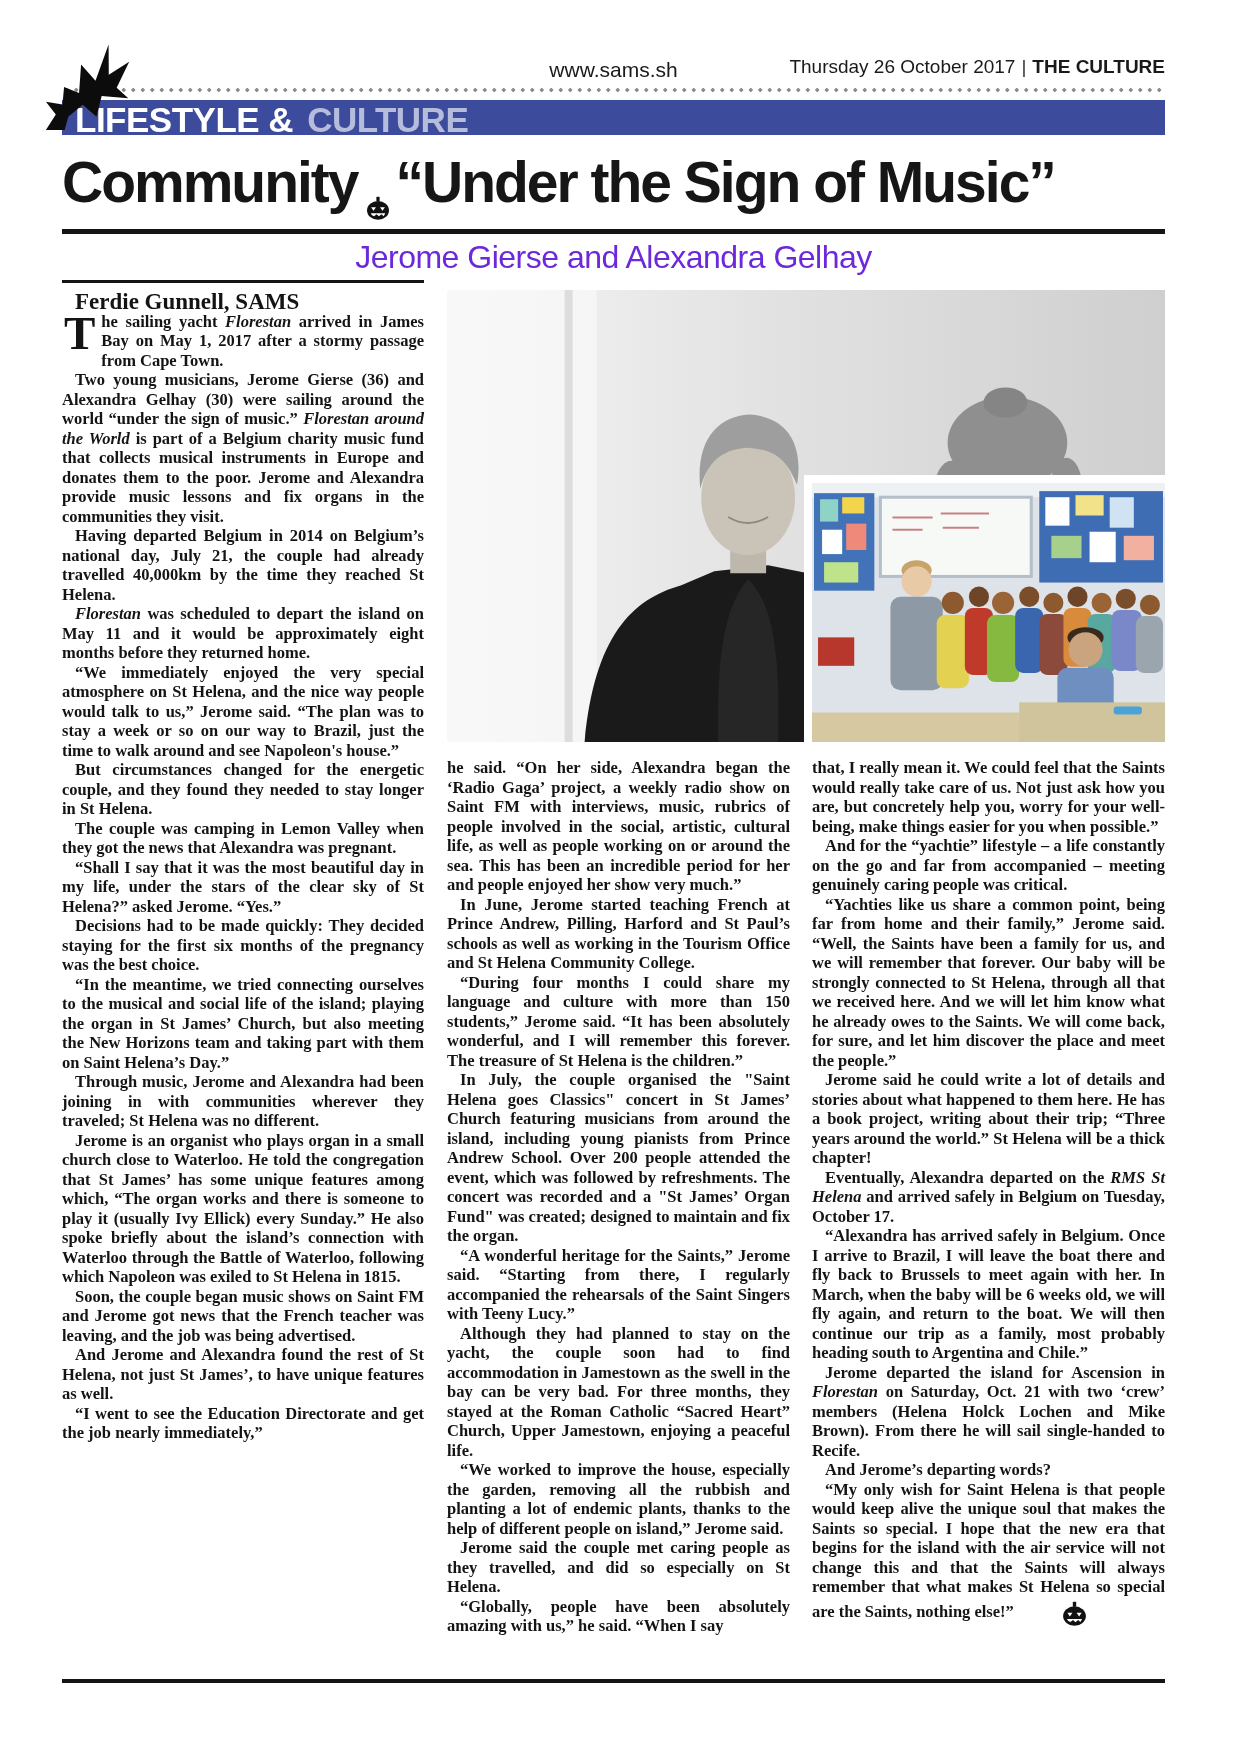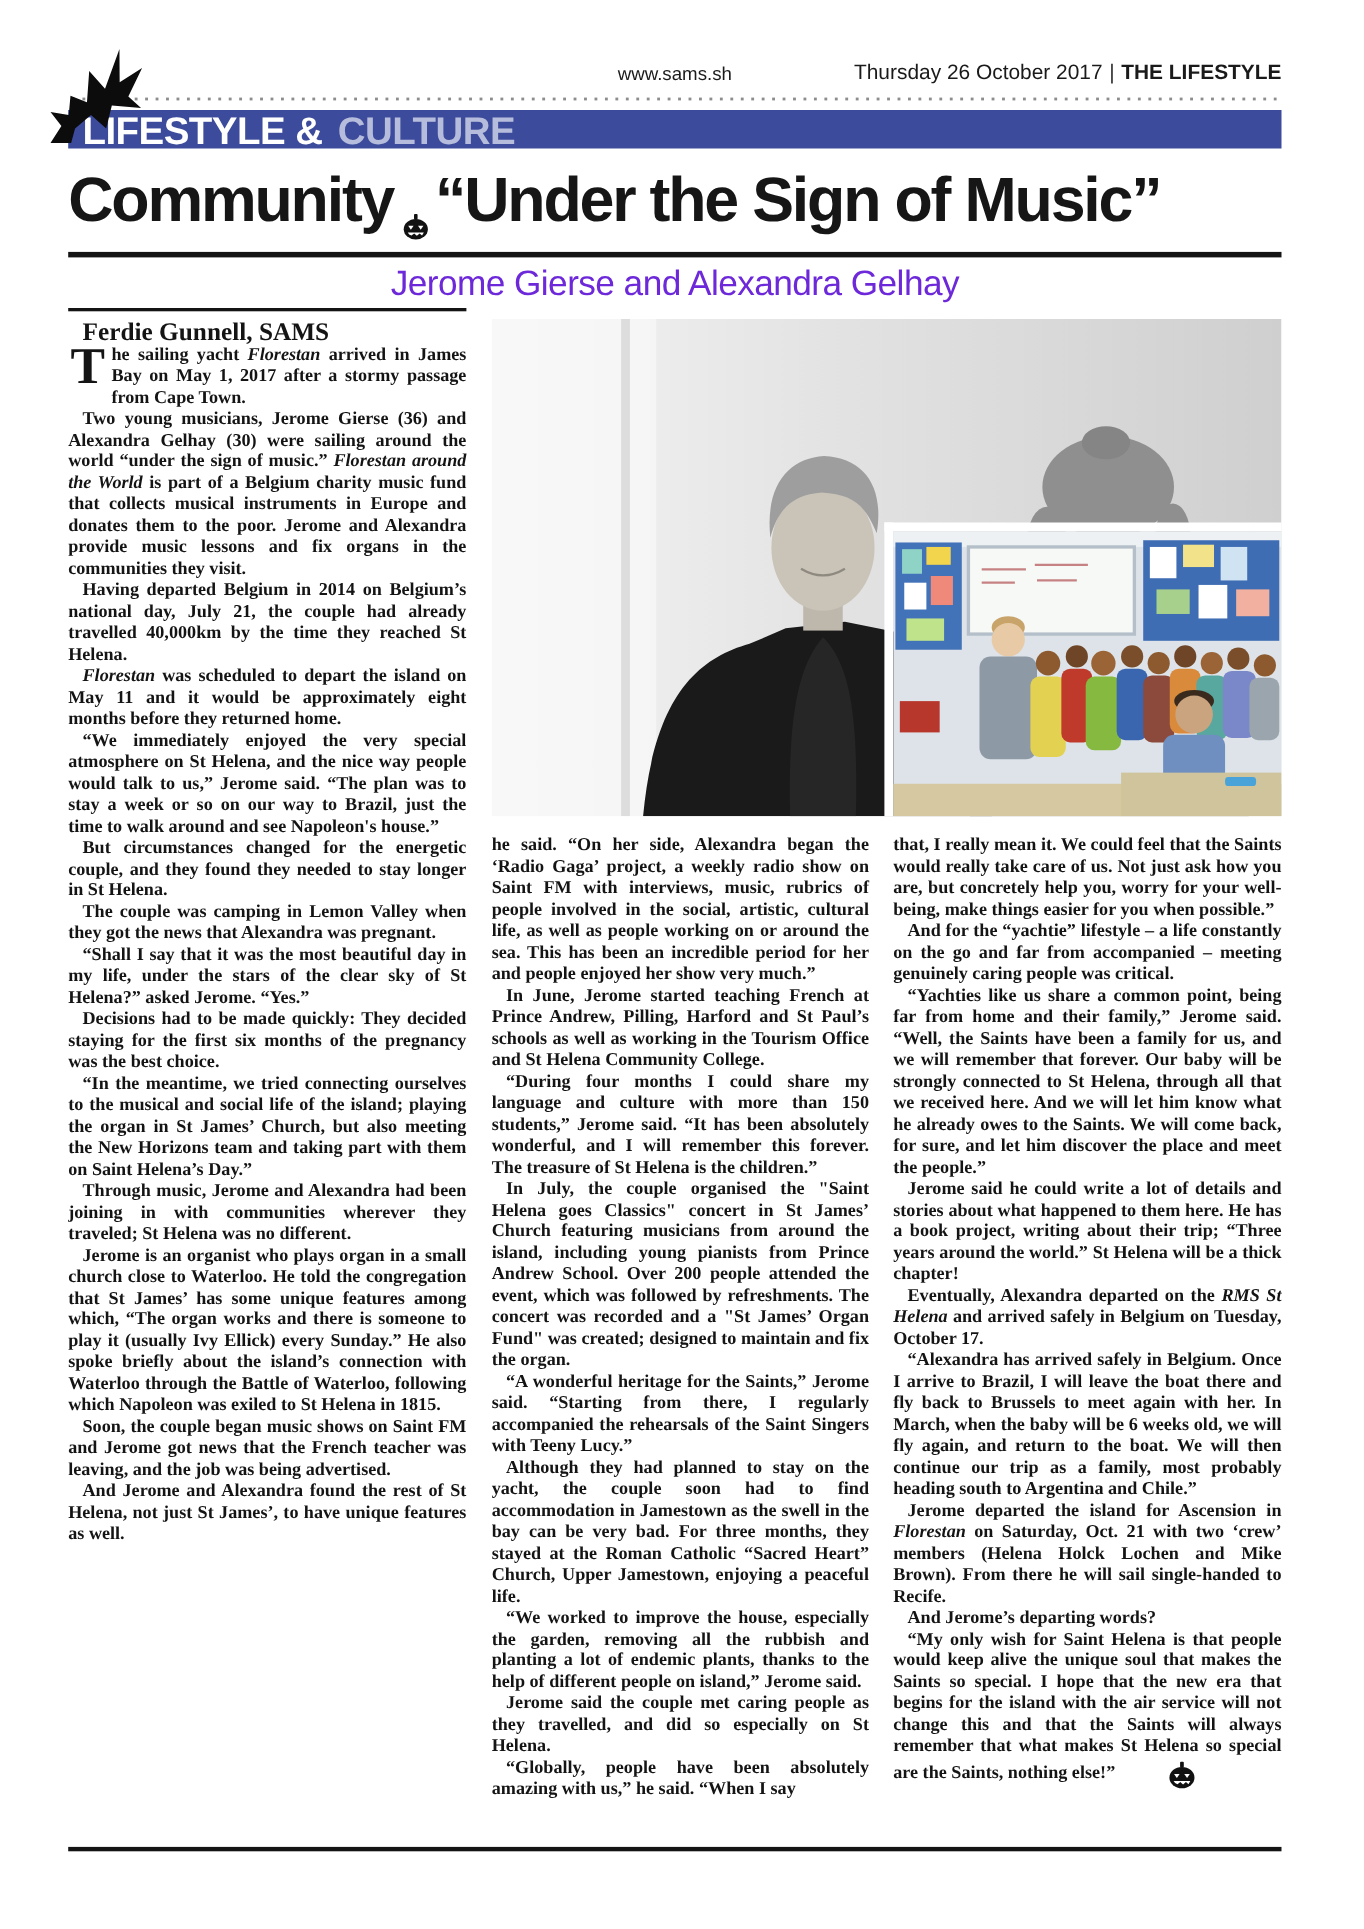--- a/index.html
+++ b/index.html
@@ -6,21 +6,21 @@
   .page{position:relative;width:1240px;height:1754px;background:#fff;overflow:hidden;
         font-family:"Liberation Serif",serif;color:#111;}
 
   
   .bat{position:absolute;left:36px;top:40px;width:100px;height:90px;z-index:3;}
   .bat svg{width:100%;height:100%;}
   .page-num{position:absolute;left:14px;top:38px;color:#fff;
             font:bold 17px "Liberation Sans",sans-serif;z-index:4;}
   .header-row{position:absolute;left:62px;top:56px;width:1103px;height:26px;
               font-family:"Liberation Sans",sans-serif;font-size:18px;color:#1a1a1a;}
-  .site{position:absolute;left:0;right:0;text-align:center;top:2px;font-size:17px;}
+  .site{position:absolute;left:0;right:0;text-align:center;top:2px;font-size:21px;}
   .masthead{position:absolute;right:0;top:0;font-size:19px;}
   .masthead .paper{font-weight:bold;}
   .masthead .pipe{margin:0 6px;color:#333;}
   .dotted{position:absolute;left:62px;top:87px;width:1103px;height:6px;
           background-image:radial-gradient(circle 1.7px,#8d8d8d 98%,transparent 100%);
           background-size:9.5px 6px;background-repeat:repeat-x;}
 
   
   .banner{position:absolute;left:62px;top:100px;width:1103px;height:35px;line-height:46px;
           padding-left:13px;box-sizing:border-box;
@@ -80,21 +80,21 @@
   <div class="bat">
     <svg viewBox="0 0 100 90" preserveAspectRatio="none">
       <path d="M4 84 L16 70 L8 56 L24 61 L28 44 L42 52 L48 24 L60 42 L78 8 L74 38 L96 28 L80 52 L90 64 L64 58 L56 78 L44 64 L28 74 L22 88 Z" fill="#0c0c0c" transform="rotate(-8 50 45)"></path>
     </svg>
   </div>
   <div class="page-num">14</div>
 
   <div class="header-row">
     <span class="site">www.sams.sh</span>
     <span class="masthead">
-      <span>Thursday 26 October 2017</span><span class="pipe">|</span><span class="paper">THE LIFESTYLE</span>
+      <span>Thursday 26 October 2017</span><span class="pipe">|</span><span class="paper">THE CULTURE</span>
     </span>
   </div>
   <div class="dotted"></div>
 
   <div class="banner" id="banner" style="background: rgb(60, 75, 155);">
     <span class="primary" id="banner-primary" style="color: rgb(255, 255, 255);">LIFESTYLE &amp;</span><span class="secondary" id="banner-secondary" style="color: rgb(182, 188, 219);">CULTURE</span>
   </div>
 
   <div class="headline">
     <span>Community</span><span class="pumpkin-wrap"><svg class="pumpkin" viewBox="0 0 32 32">
@@ -115,20 +115,21 @@
         <p>“We immediately enjoyed the very special atmosphere on St Helena, and the nice way people would talk to us,” Jerome said. “The plan was to stay a week or so on our way to Brazil, just the time to walk around and see Napoleon's house.”</p>
         <p>But circumstances changed for the energetic couple, and they found they needed to stay longer in St Helena.</p>
         <p>The couple was camping in Lemon Valley when they got the news that Alexandra was pregnant.</p>
         <p>“Shall I say that it was the most beautiful day in my life, under the stars of the clear sky of St Helena?” asked Jerome. “Yes.”</p>
         <p>Decisions had to be made quickly: They decided staying for the first six months of the pregnancy was the best choice.</p>
         <p>“In the meantime, we tried connecting ourselves to the musical and social life of the island; playing the organ in St James’ Church, but also meeting the New Horizons team and taking part with them on Saint Helena’s Day.”</p>
         <p>Through music, Jerome and Alexandra had been joining in with communities wherever they traveled; St Helena was no different.</p>
         <p>Jerome is an organist who plays organ in a small church close to Waterloo. He told the congregation that St James’ has some unique features among which, “The organ works and there is someone to play it (usually Ivy Ellick) every Sunday.” He also spoke briefly about the island’s connection with Waterloo through the Battle of Waterloo, following which Napoleon was exiled to St Helena in 1815.</p>
         <p>Soon, the couple began music shows on Saint FM and Jerome got news that the French teacher was leaving, and the job was being advertised.</p>
         <p>And Jerome and Alexandra found the rest of St Helena, not just St James’, to have unique features as well.</p>
+        <p>“I went to see the Education Directorate and get the job nearly immediately,”</p>
       </div>
   </div>
 
   <div class="photo-main">
     <svg viewBox="0 0 720 450" preserveAspectRatio="none">
       <defs>
         <linearGradient id="pg" x1="0" y1="0" x2="1" y2="0">
           <stop offset="0" stop-color="#f5f5f5"></stop>
           <stop offset="0.45" stop-color="#e2e2e2"></stop>
           <stop offset="1" stop-color="#cfcfcf"></stop>

